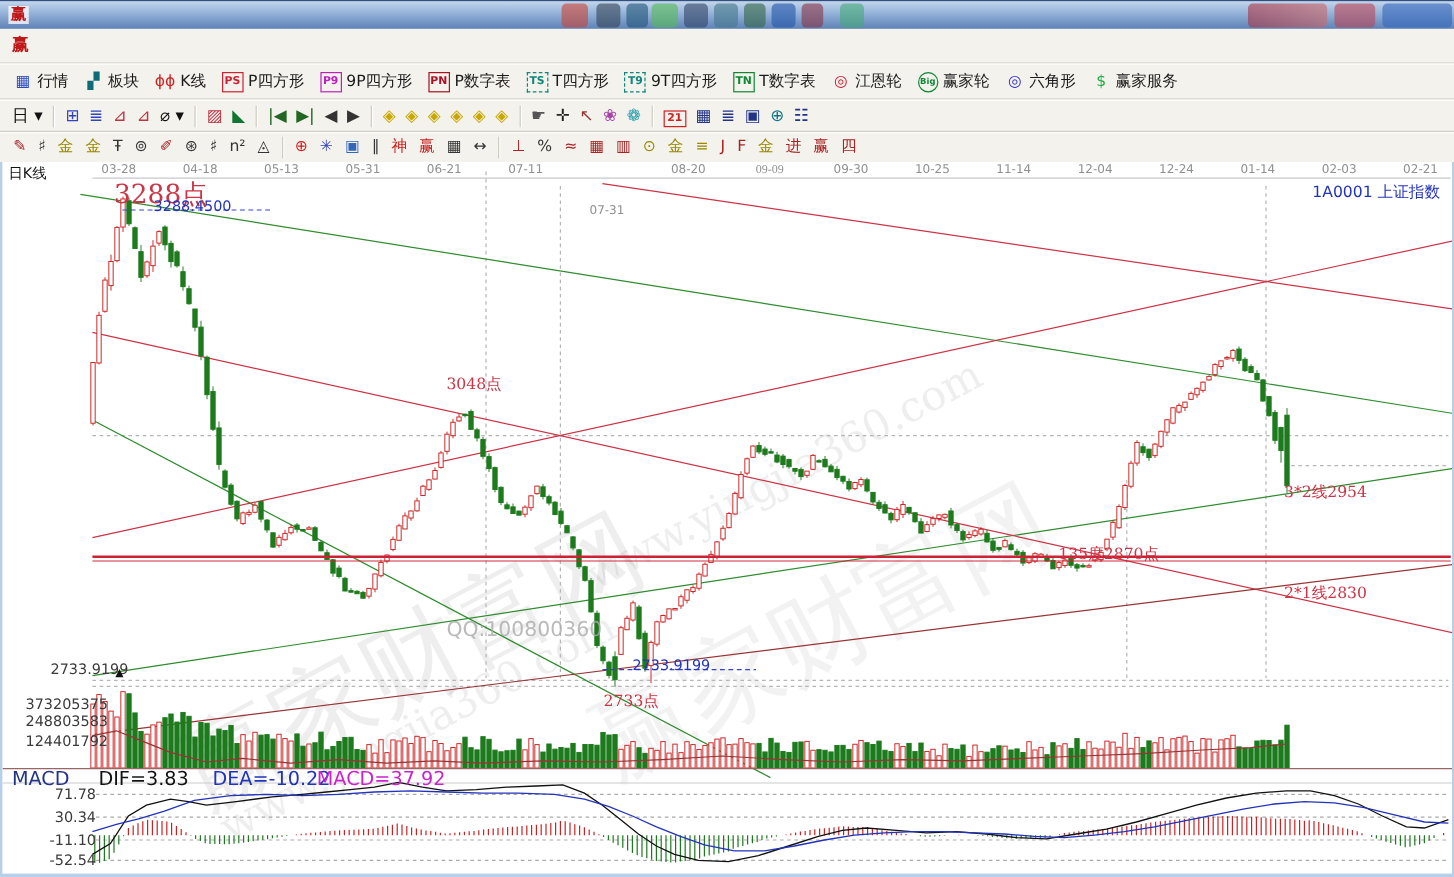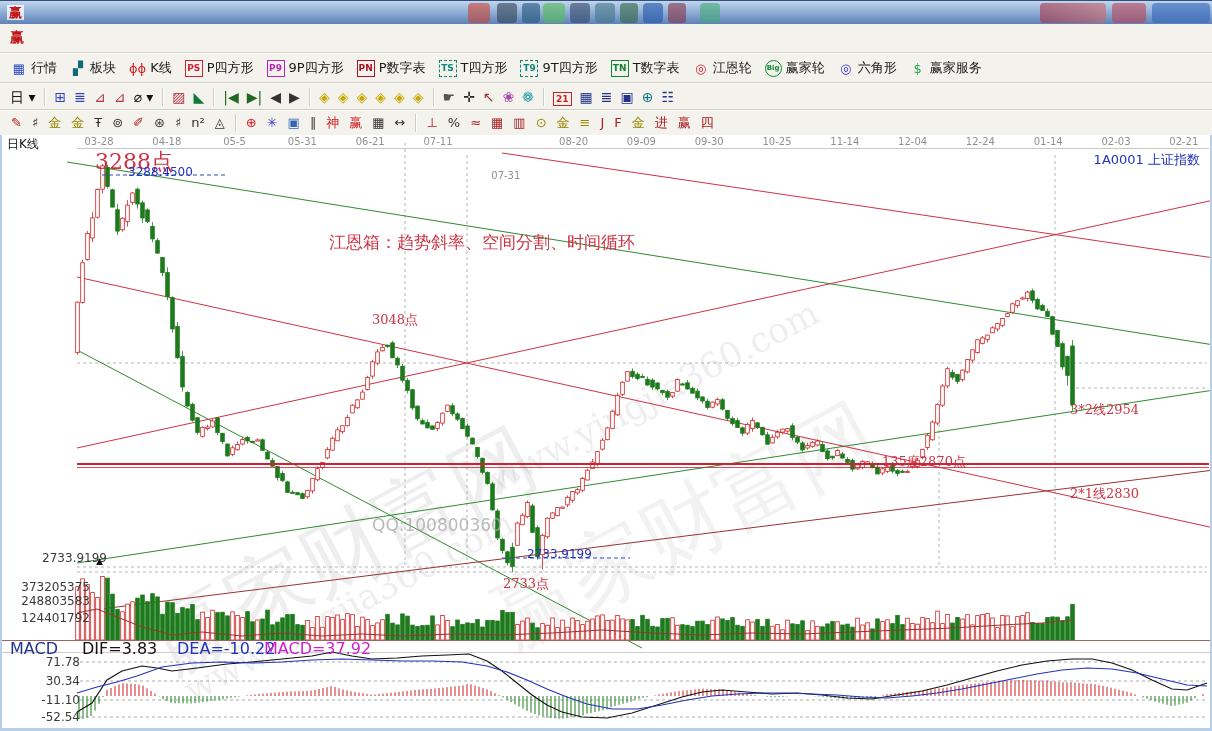--- a/index.html
+++ b/index.html
@@ -1108,41 +1108,40 @@
           <line x1="1201" y1="561" x2="1201" y2="559.1" stroke="#cc2222" stroke-width="1"></line>
           <polyline points="75,577 90,568 105,545 120,536 140,531 155,533 170,536 195,533 225,529 250,527 270,525 290,523 310,521 330,517 350,521 370,524 395,523 420,521 445,520 467,519 485,526 500,536 515,548 530,560 545,570 560,577 580,582 605,583 630,578 655,570 680,562 700,557 720,555 745,557 770,559 795,558 820,560 845,563 870,564 895,560 920,556 945,550 970,543 995,536 1020,530 1045,526 1070,524 1090,524 1110,528 1130,535 1150,545 1170,554 1185,555 1205,548" fill="none" stroke="#111111" stroke-width="1.1"></polyline>
           <polyline points="75,558 95,552 115,547 135,541 160,532 190,528 220,527 250,528 280,527 310,525 340,524 370,525 400,526 430,526 460,527 485,531 505,537 525,545 545,554 565,562 585,569 610,574 635,574 660,570 685,565 710,561 735,559 760,558 785,558 810,559 835,560 860,562 885,563 910,561 935,558 960,554 985,549 1010,544 1035,539 1060,535 1085,533 1110,534 1135,538 1160,544 1185,550 1205,551" fill="none" stroke="#2233bb" stroke-width="1.1"></polyline>
         </svg>
       </div>
 
     <div class="lbl period">日K线</div>
     <div id="date-axis">
         <div class="lbl dt" style="left: 97px;">03-28</div>
         <div class="lbl dt" style="left: 164.8px;">04-18</div>
-        <div class="lbl dt" style="left: 232.6px;">05-5</div>
+        <div class="lbl dt" style="left: 232.6px;">05-13</div>
         <div class="lbl dt" style="left: 300.4px;">05-31</div>
         <div class="lbl dt" style="left: 368.2px;">06-21</div>
         <div class="lbl dt" style="left: 436px;">07-11</div>
         <div class="lbl dt" style="left: 503.8px; margin-top: 34px;">07-31</div>
         <div class="lbl dt" style="left: 571.6px;">08-20</div>
-        <div class="lbl dt" style="left: 639.4px;">09-09</div>
+        <div class="lbl dt" style="left: 639.4px; font-family: Liberation Serif, serif;">09-09</div>
         <div class="lbl dt" style="left: 707.2px;">09-30</div>
         <div class="lbl dt" style="left: 775px;">10-25</div>
         <div class="lbl dt" style="left: 842.8px;">11-14</div>
         <div class="lbl dt" style="left: 910.6px;">12-04</div>
         <div class="lbl dt" style="left: 978.4px;">12-24</div>
         <div class="lbl dt" style="left: 1046.2px;">01-14</div>
         <div class="lbl dt" style="left: 1114px;">02-03</div>
         <div class="lbl dt" style="left: 1181.8px;">02-21</div>
       </div>
     <div class="lbl symbol">1A0001  上证指数</div>
 
     <div class="lbl ann-red" style="left:93px;top:12px;font-size:22px;">3288点</div>
     <div class="lbl ann-blue" style="left:126px;top:30px;">3288.4500</div>
-    <div class="lbl ann-red small" style="left:327px;top:96px;">江恩箱：趋势斜率、空间分割、时间循环</div>
     <div class="lbl ann-red" style="left:370px;top:176px;">3048点</div>
     <div class="lbl ann-red" style="left:1068px;top:266px;">3*2线2954</div>
     <div class="lbl ann-red" style="left:880px;top:318px;">135度2870点</div>
     <div class="lbl ann-red" style="left:1068px;top:350px;">2*1线2830</div>
     <div class="lbl ann-red" style="left:501px;top:440px;">2733点</div>
     <div class="lbl ann-blue" style="left:525px;top:412px;">2733.9199</div>
     <div class="lbl qqwm" style="left:370px;top:380px;">QQ:100800360</div>
 
     <div class="lbl scale" style="left:2px;top:416px;width:103px;">2733.9199</div>
     <div id="vol-scale">

